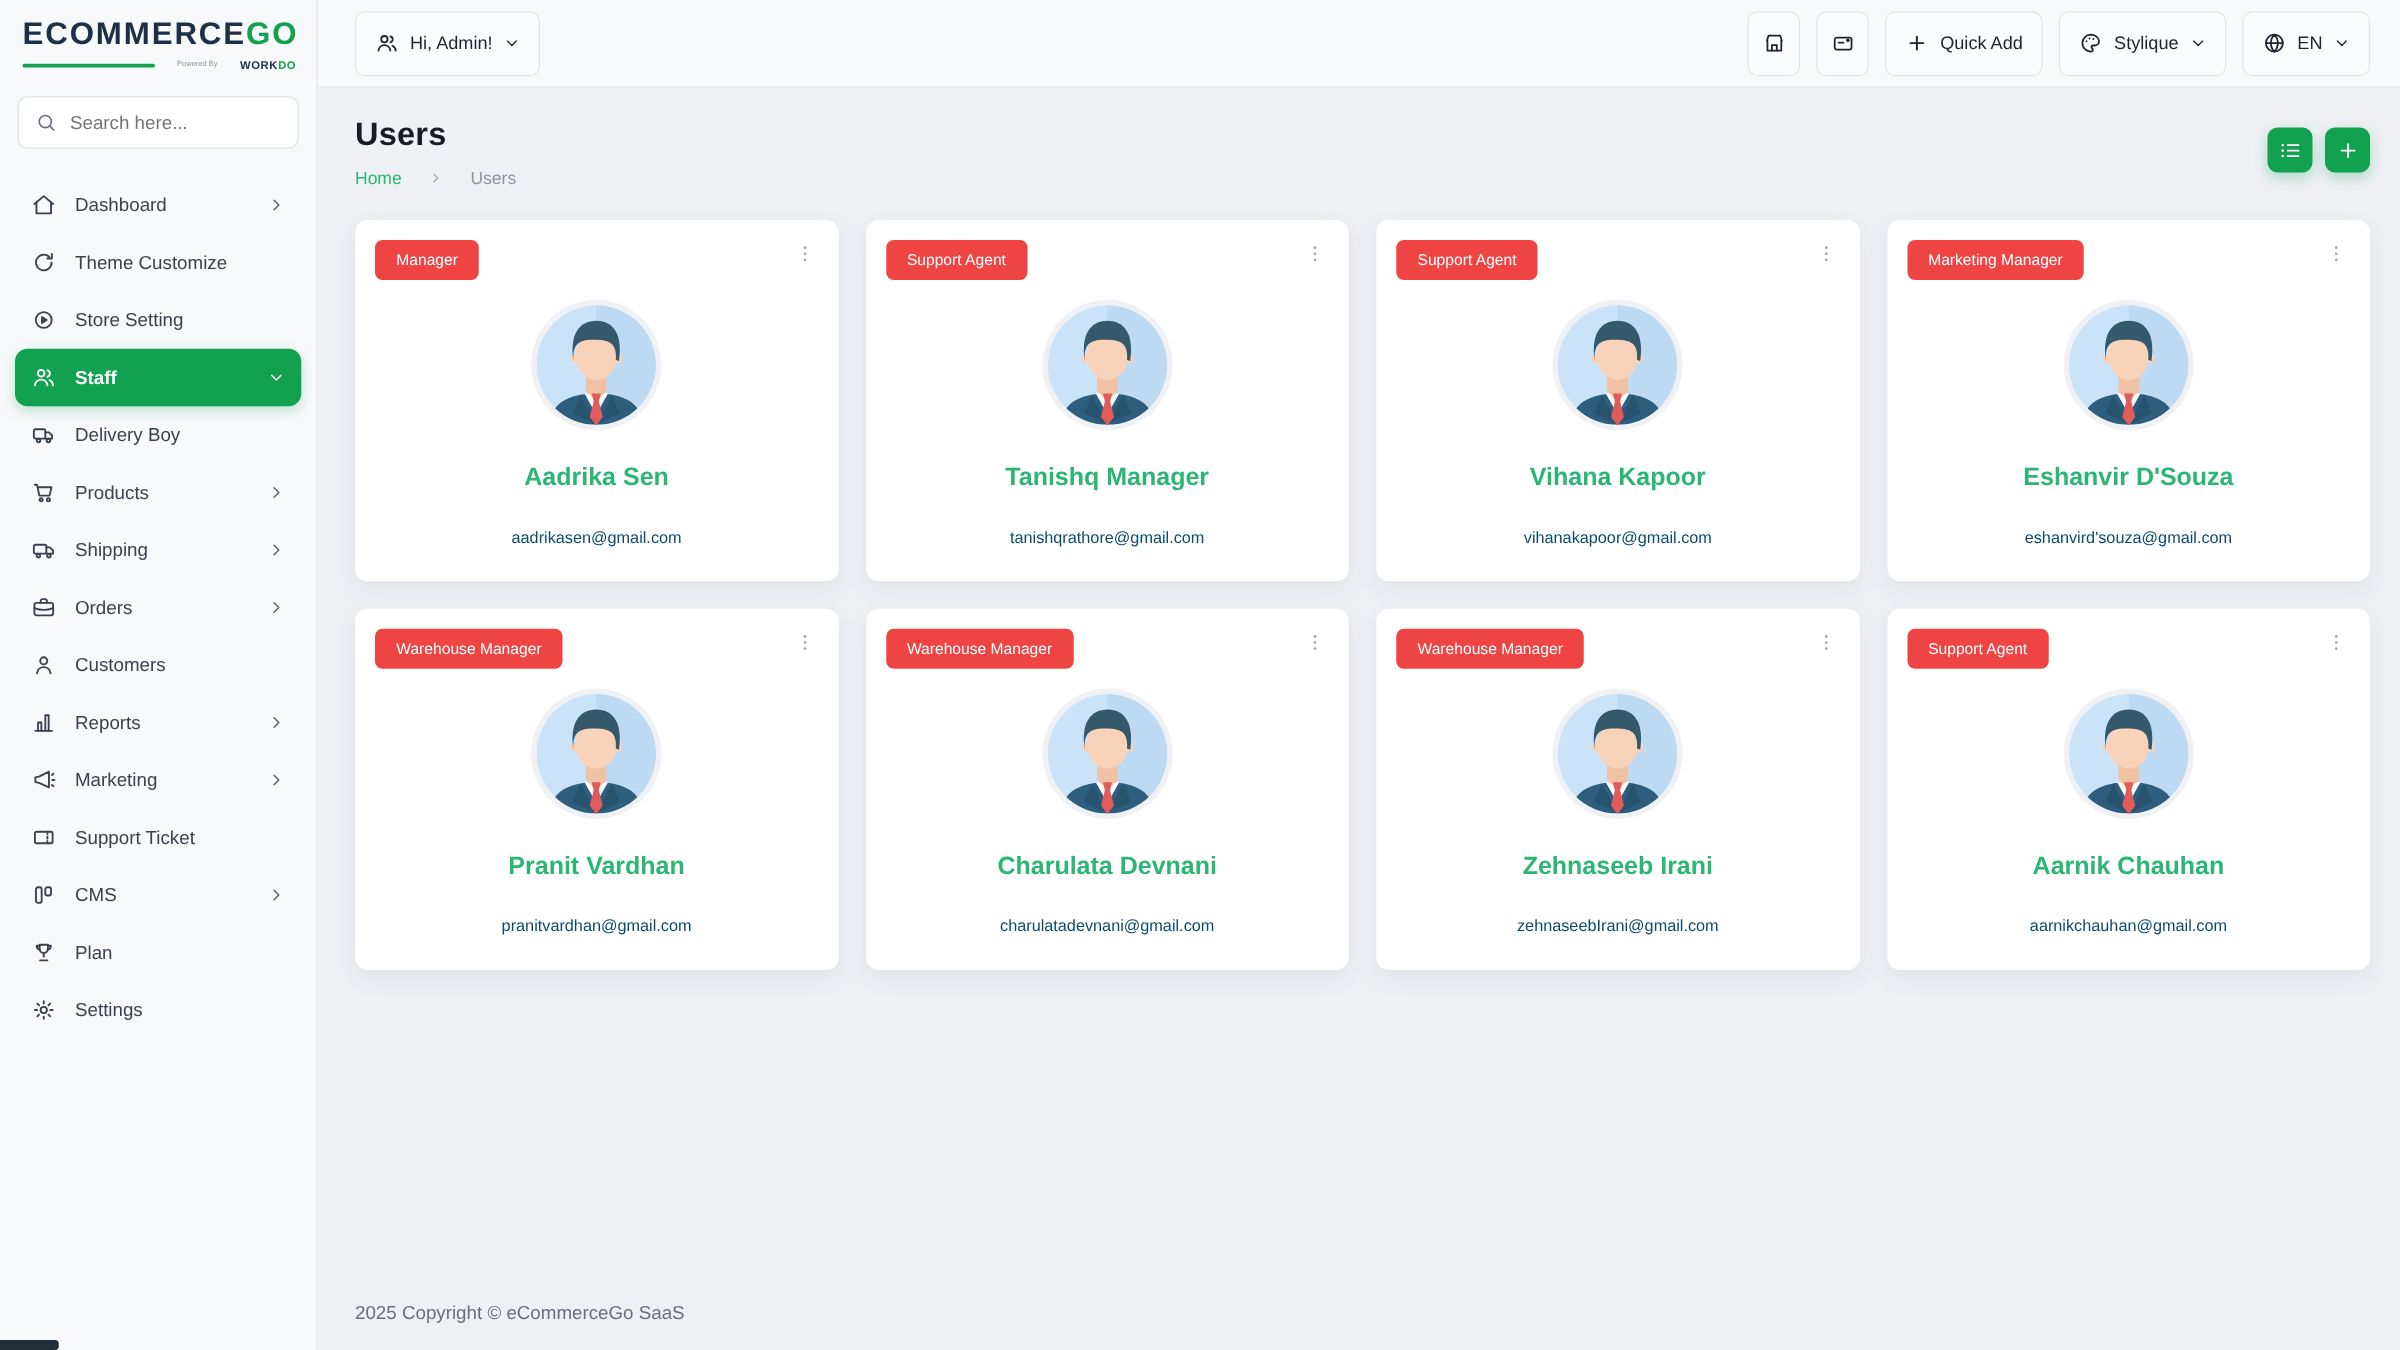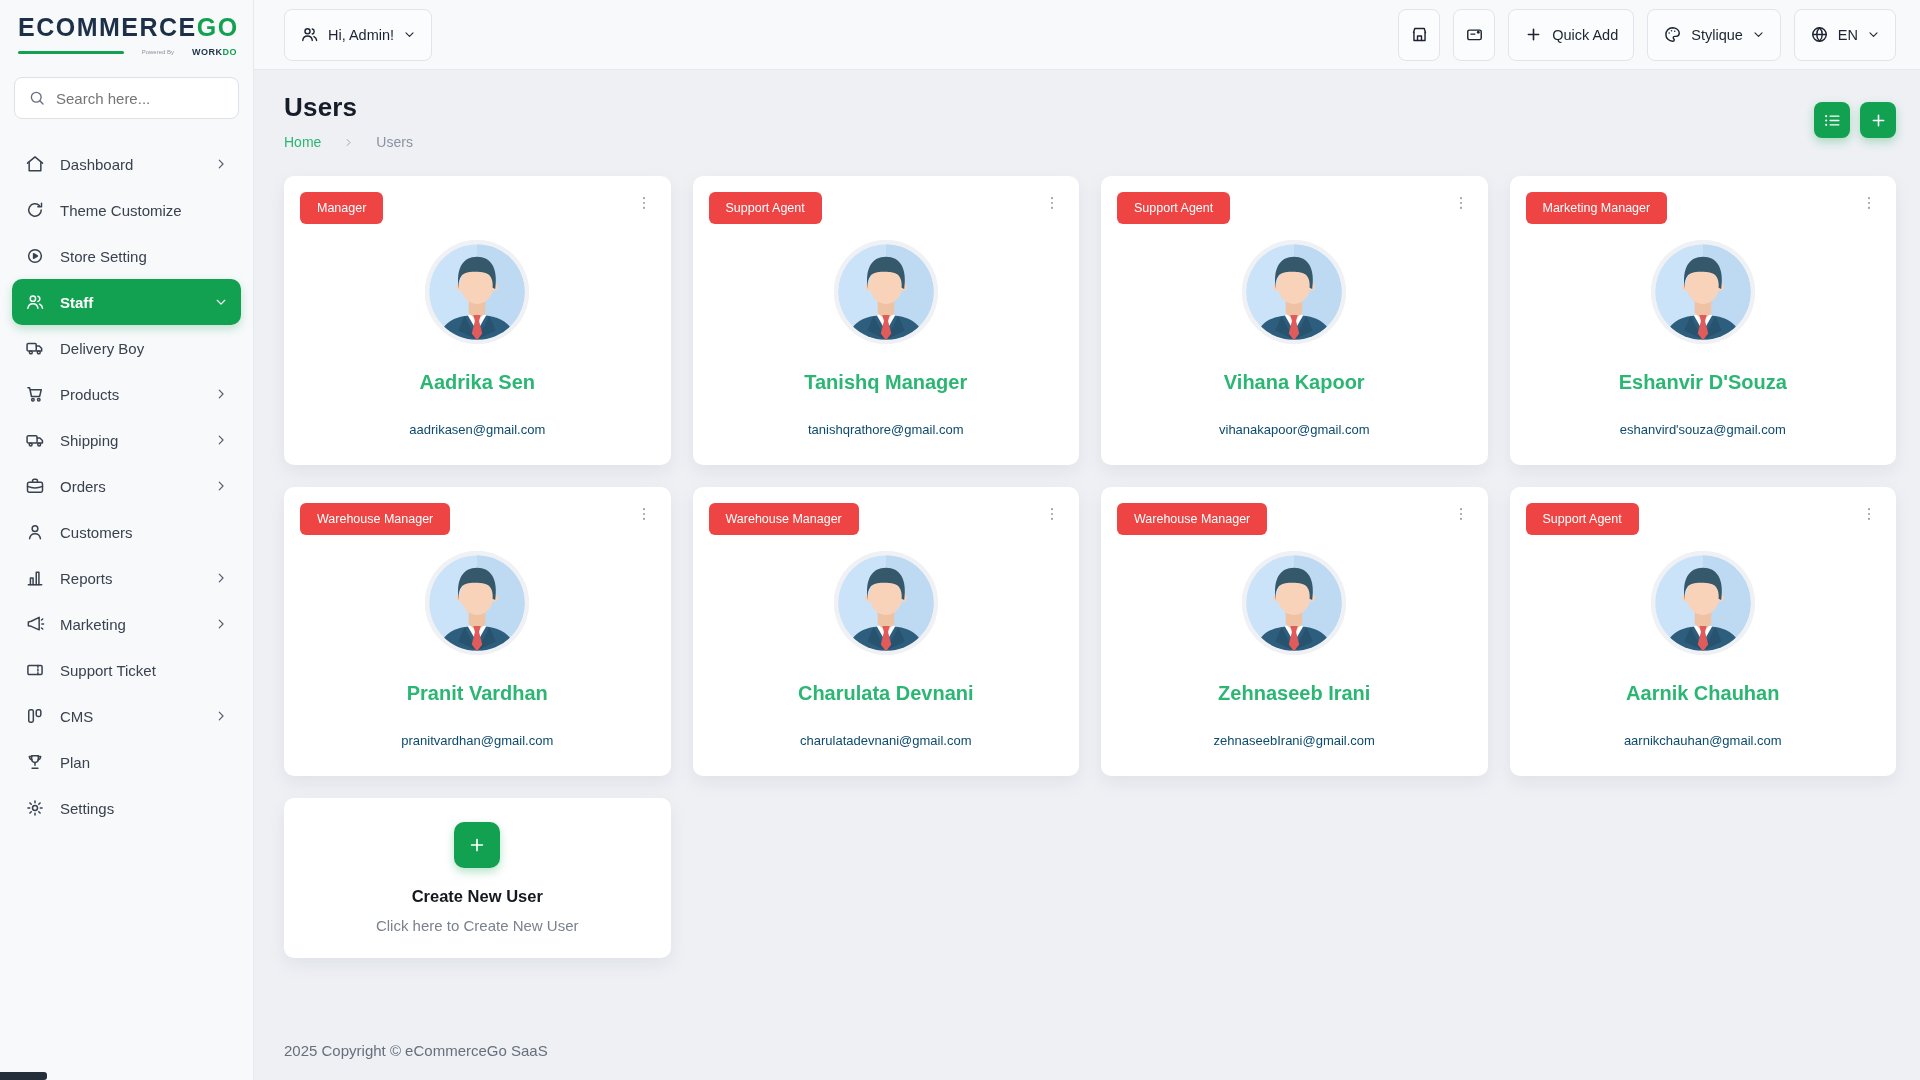--- a/index.html
+++ b/index.html
@@ -700,30 +700,19 @@
   <circle cx="33.5" cy="45" r="3.5" fill="#F8D3BA"></circle>
   <circle cx="66.5" cy="45" r="3.5" fill="#F8D3BA"></circle>
   <path d="M32.5 47c-3-20 4-31 17.5-31s20.5 11 17.5 31l-2.5-1c.5-5-.5-9-2.5-11.5-2.5-3-6.5-4-15-4-6 0-10 1-12.5 4-2 2.5-3 6.5-2.5 11.5z" fill="#35596B"></path>
   <path d="M46.5 72h7l-1.5 6 3 12-5 6.5-5-6.5 3-12z" fill="#E25B5B"></path>
 </g>
             </svg>
           </div>
     <div class="user-name">Aarnik Chauhan</div>
     <div class="user-email">aarnikchauhan@gmail.com</div>
   </div>
-        <div class="create-card" id="create-card">
-        <div class="plus-btn">
-            <span>
-              <svg viewBox="0 0 24 24" fill="none" stroke="currentColor" stroke-width="2" stroke-linecap="round" stroke-linejoin="round">
-                <path d="M12 5.5v13M5.5 12h13"></path>
-              </svg>
-            </span>
-          </div>
-        <div class="create-title">Create New User</div>
-        <div class="create-sub">Click here to Create New User</div>
-      </div>
     </div>
   </section>
 
   <footer class="footer">
     <span>2025 Copyright © eCommerceGo SaaS</span>
   </footer>
 </div>
 
 </body></html>

